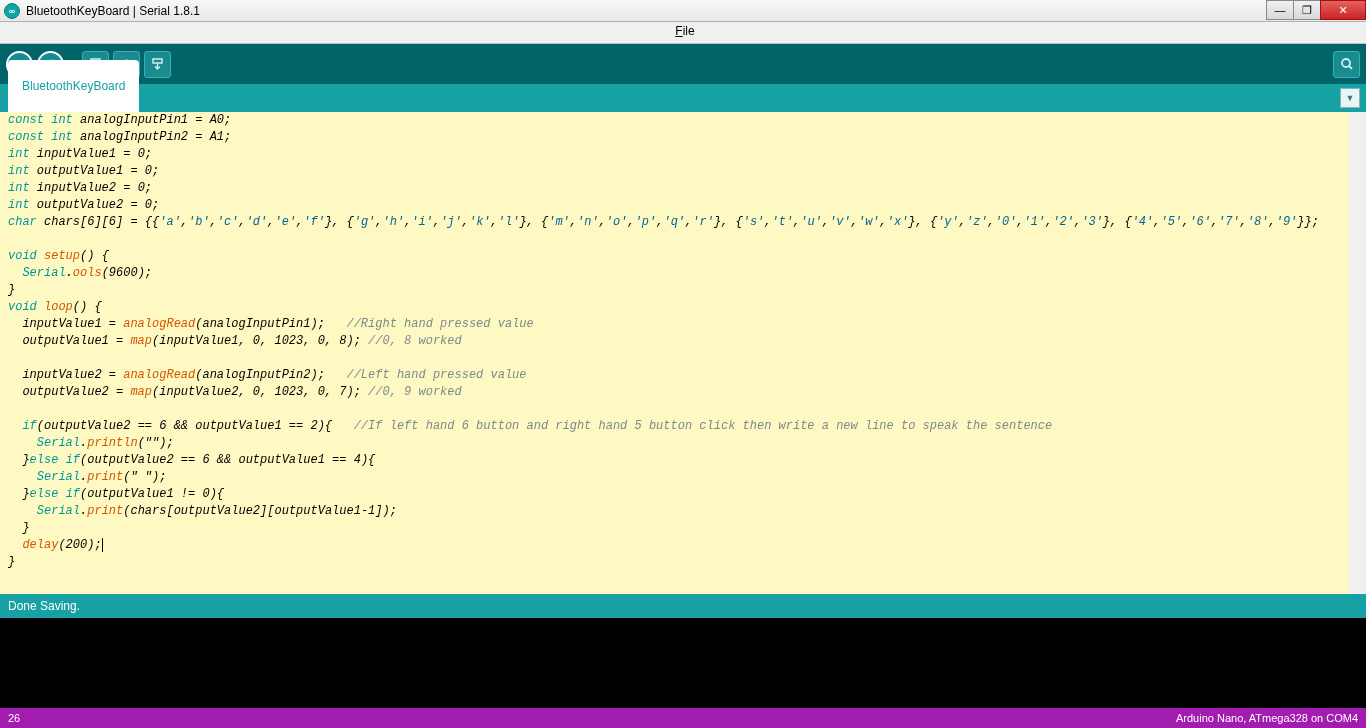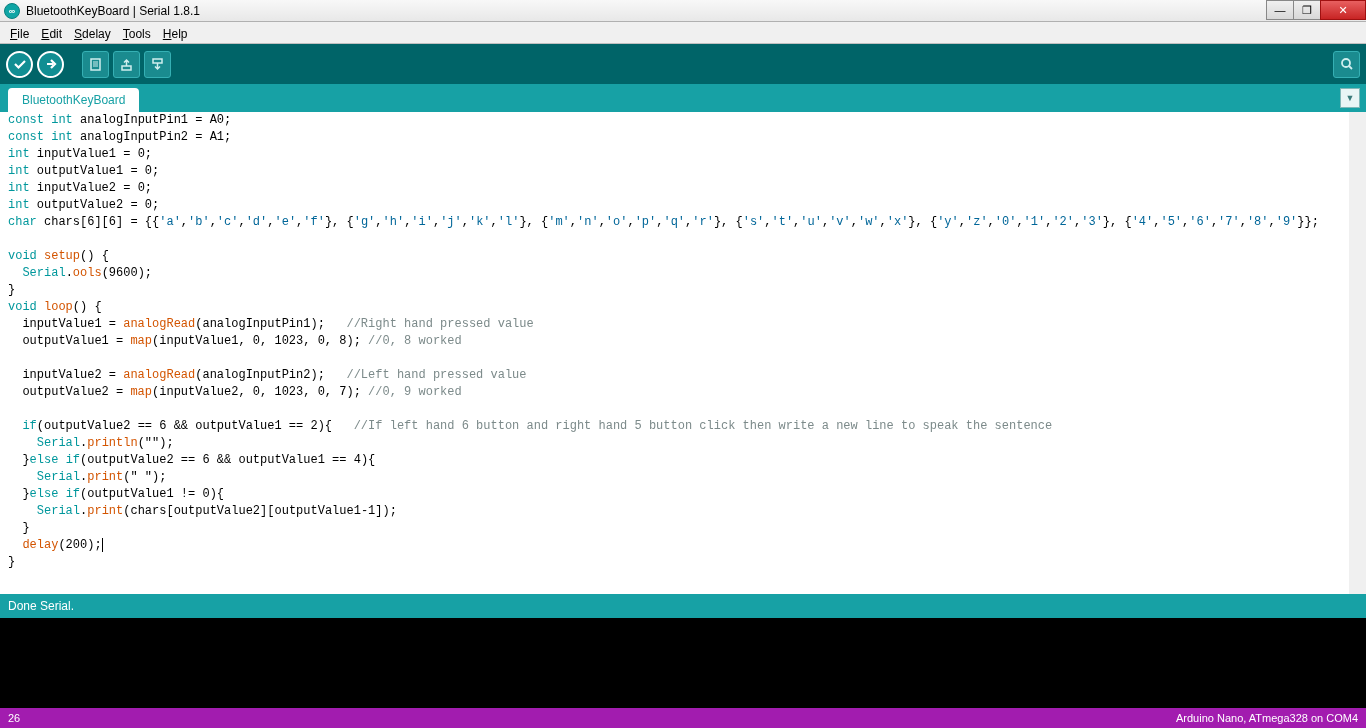--- a/index.html
+++ b/index.html
@@ -55,23 +55,24 @@
     color: #fff;
     width: 46px;
     border-color: #a01010;
   }
   
   .menubar {
     height: 22px;
     background: #f0f0f0;
     border-bottom: 1px solid #c0c0c0;
     display: flex;
-    align-items: flex-end;
+    align-items: center;
     padding-left: 4px;
     font-size: 12px;
+    flex-direction: column;
   }
   .menu-item {
     padding: 2px 6px;
     cursor: default;
   }
   .menu-item u { text-decoration: underline; }
   
   .toolbar {
     height: 40px;
     background: #006468;
@@ -115,45 +116,46 @@
   .tabbar {
     height: 28px;
     background: #17a1a5;
     display: flex;
     align-items: flex-end;
     padding-left: 8px;
     position: relative;
   }
   .tab {
     background: #fff;
-    padding: 5px 14px;
+    padding: 19px 14px;
     font-size: 12px;
     color: #17a1a5;
     border-top-left-radius: 4px;
     border-top-right-radius: 4px;
     margin-right: 16px;
   }
   .tab-menu {
     position: absolute;
     right: 6px;
     top: 4px;
     width: 20px; height: 20px;
     background: #e9f5f5;
     border: 1px solid #7fb8b8;
     display: flex; align-items: center; justify-content: center;
     font-size: 9px;
     color: #3a7a7a;
   }
   
   .editor {
     flex: 1;
-    background: #ffffff;
+    background: #fef9c3;
     overflow: auto;
     position: relative;
     border-right: 17px solid #f0f0f0;
+    font-style: italic;
   }
   .editor pre {
     font-family: Consolas, "Courier New", monospace;
     font-size: 12px;
     line-height: 17px;
     padding: 0 8px;
     white-space: pre;
     color: #000;
   }
   .kw { color: #00979c; }
@@ -284,21 +286,21 @@
   }<span class="kw">else</span> <span class="kw">if</span>(outputValue2 == 6 &amp;&amp; outputValue1 == 4){
     <span class="kw">Serial</span>.<span class="fn">print</span>(" ");
   }<span class="kw">else</span> <span class="kw">if</span>(outputValue1 != 0){
     <span class="kw">Serial</span>.<span class="fn">print</span>(chars[outputValue2][outputValue1-1]);
   }
   <span class="fn">delay</span>(200);<span class="cursor"></span>
 }</pre>
 </div>
 
 <div class="status-msg">
-  <span>Done Serial.</span>
+  <span>Done Saving.</span>
 </div>
 
 <div class="console"></div>
 
 <div class="footer">
   <span>26</span>
   <span>Arduino Nano, ATmega328 on COM4</span>
 </div>
 
 </body></html>

